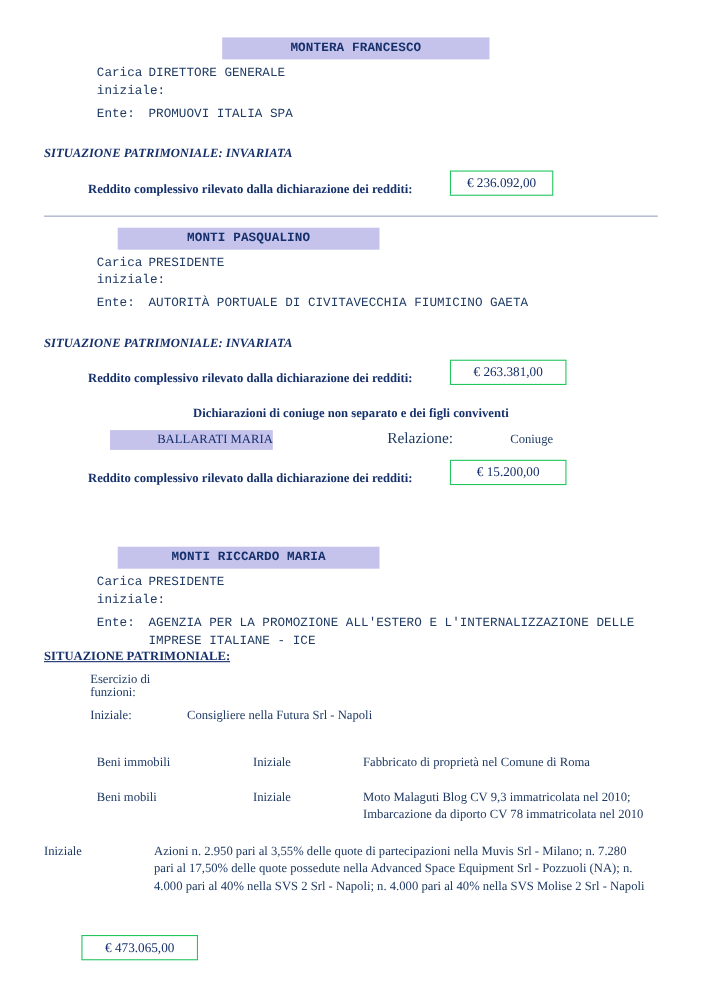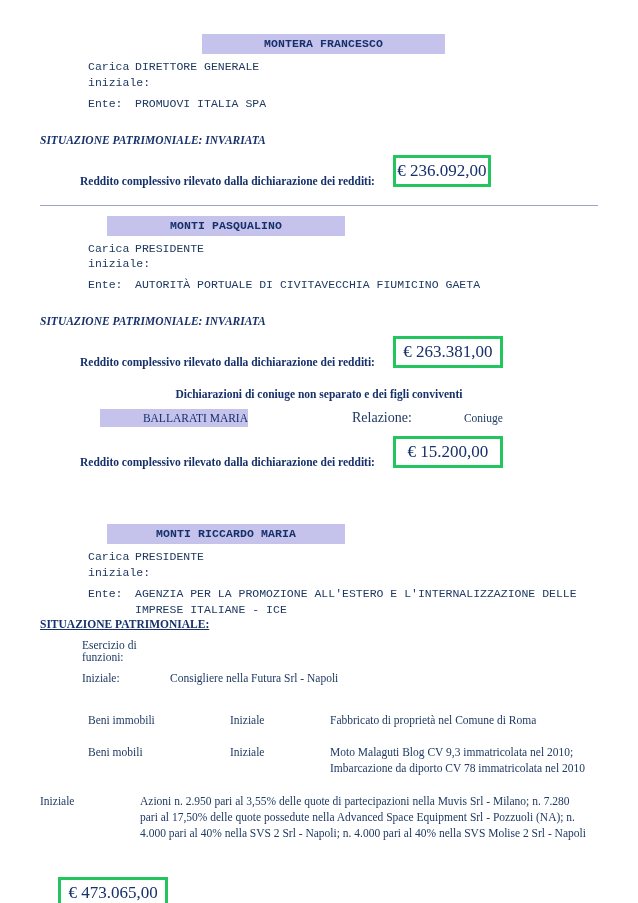--- a/index.html
+++ b/index.html
@@ -70,27 +70,27 @@
     align-items: flex-end;
     margin-top: 9px;
   }
   .income-label {
     font-weight: bold;
     font-size: 11.5px;
     padding-left: 40px;
     color: #16306b;
   }
   .income-box {
-    border: 3px solid #22c55e;
+    border: 1px solid #22c55e;
     background: #ffffff;
-    font-size: 17px;
+    font-size: 12px;
     text-align: center;
     padding: 3px 0 3px 0;
     width: 92px;
-    margin-left: 18px;
+    margin-left: 34px;
     color: #16306b;
   }
   .income-box.wide {
     width: 104px;
   }
   .sep {
     border: none;
     border-top: 1px solid #9aa4c4;
     margin: 18px 0 10px 0;
   }

